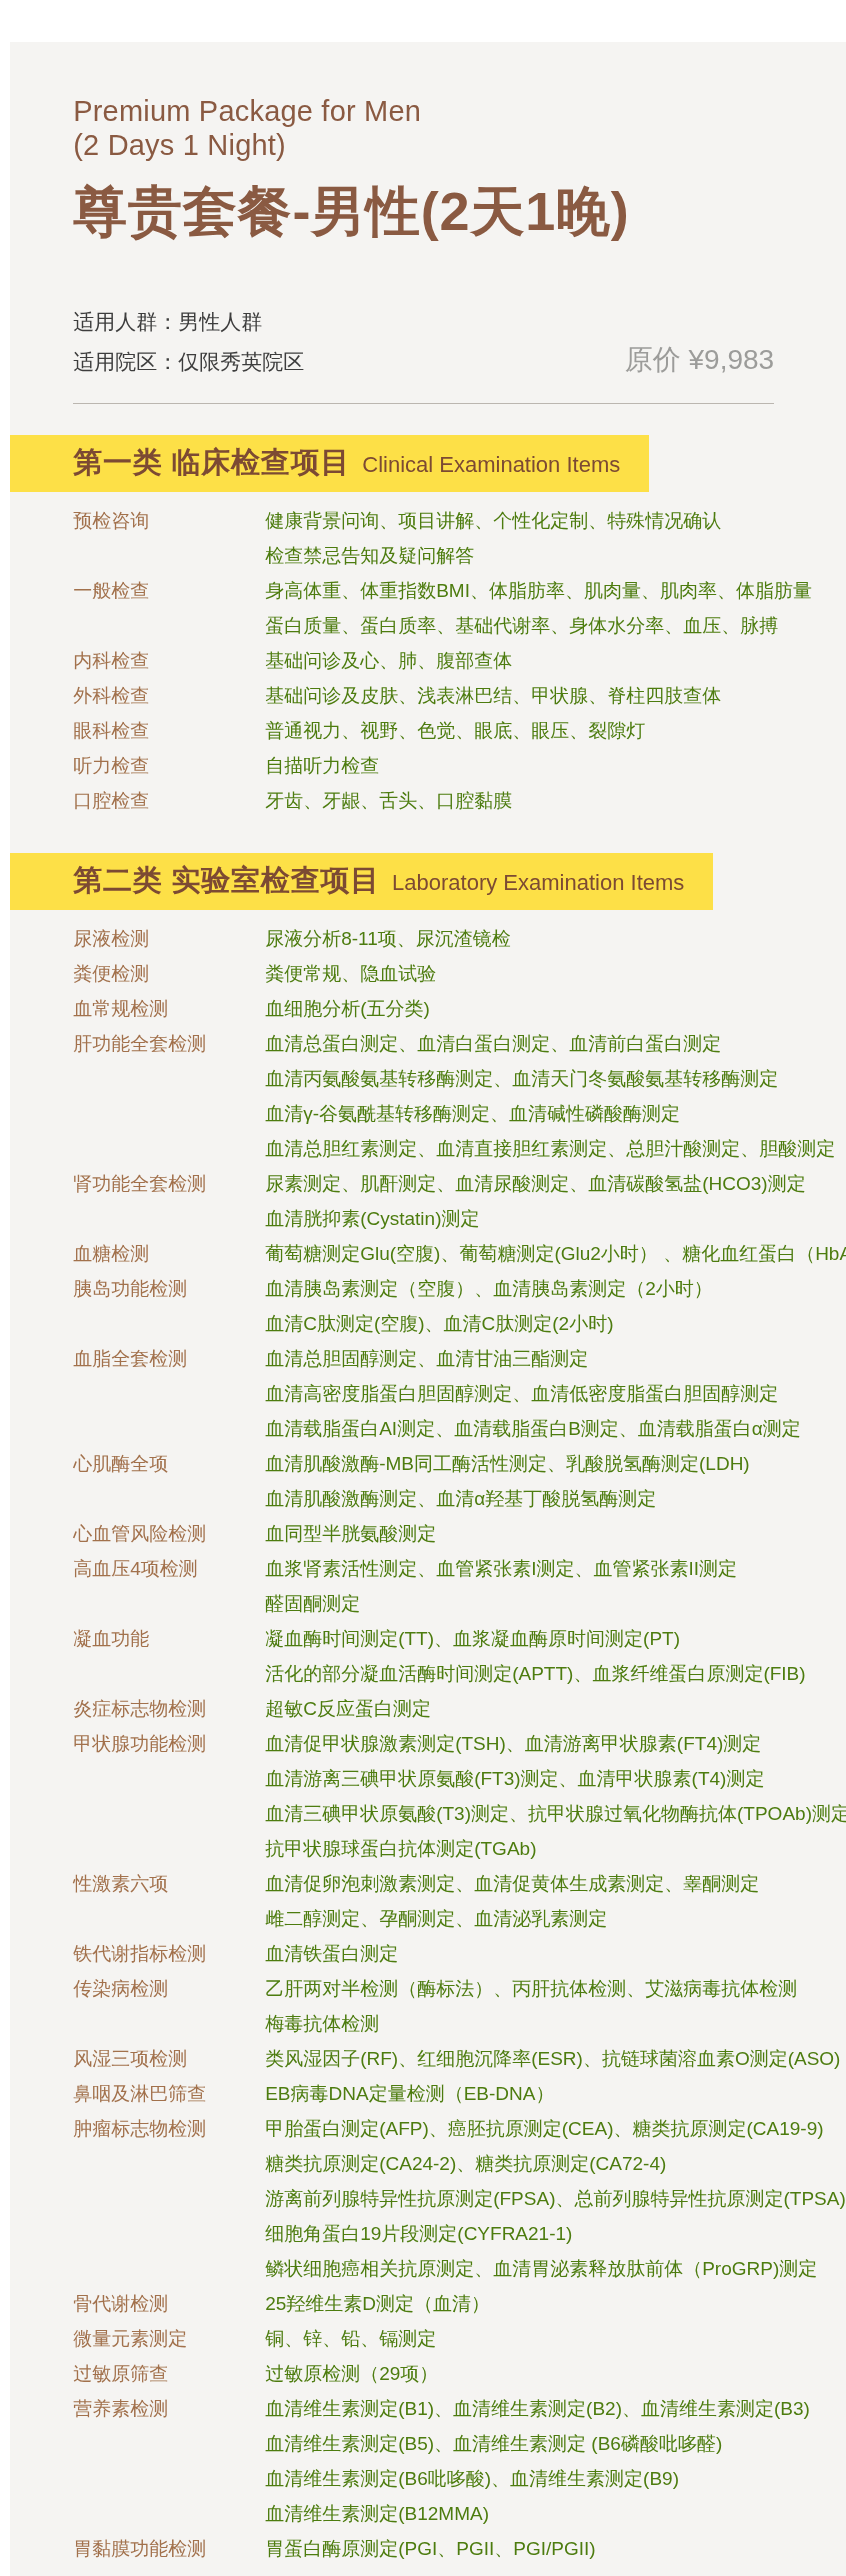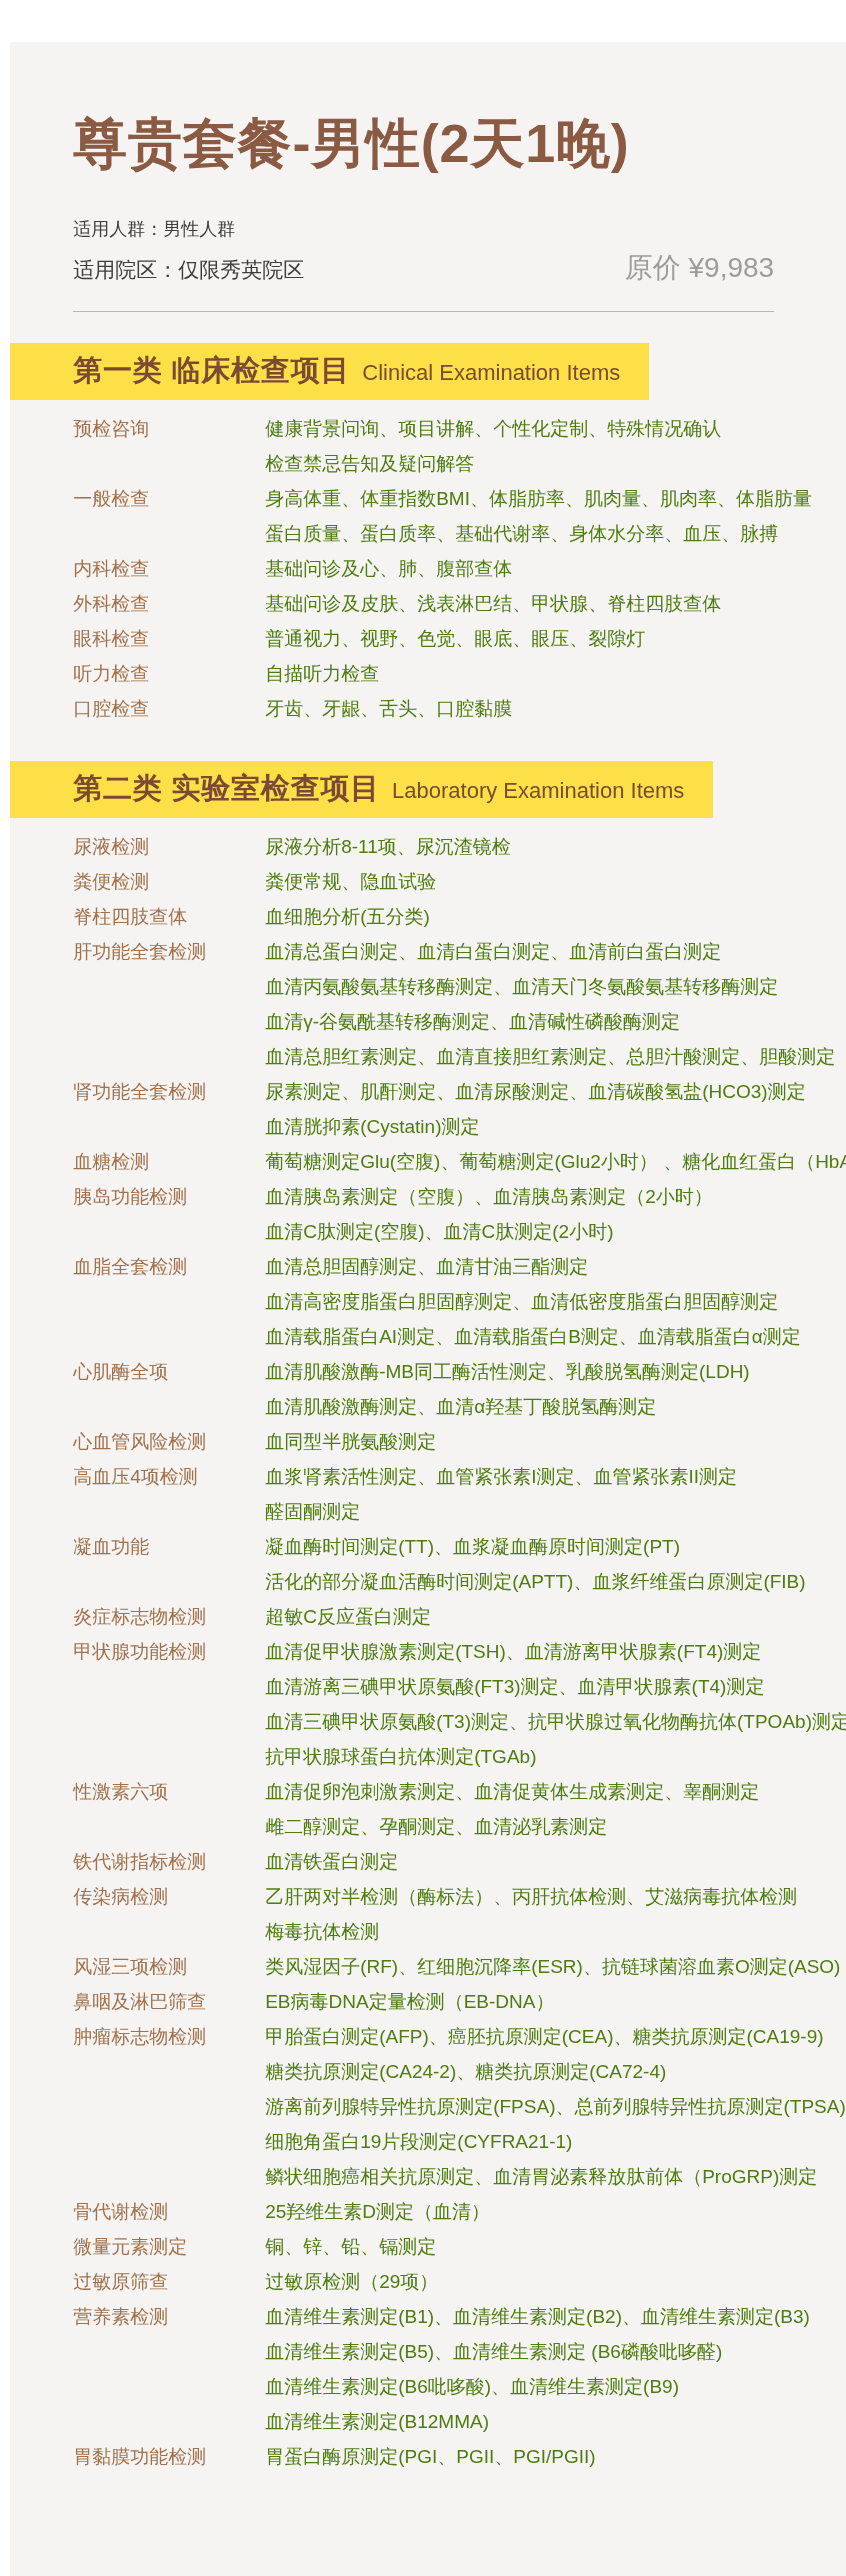--- a/index.html
+++ b/index.html
@@ -14,21 +14,21 @@
   }
   .head{padding:52px 72px 0 63px;}
   .title-en{
     color:#8a5a42;font-size:29px;line-height:34px;font-weight:400;
     letter-spacing:0.2px;
   }
   .title-zh{
     margin:20.3px 0 0 0;color:#8a5a42;font-size:54px;line-height:59px;
     font-weight:700;letter-spacing:0.8px;white-space:nowrap;
   }
-  .meta{margin-top:42px;color:#3d3d3d;font-size:18px;line-height:29px;}
+  .meta{margin-top:66px;color:#3d3d3d;font-size:21px;line-height:29px;}
   .meta-row{
     margin-top:8.5px;display:flex;justify-content:space-between;
     align-items:baseline;color:#3d3d3d;font-size:21px;line-height:29px;
   }
   .price{color:#9c9c9a;font-size:28px;}
   .divider{
     margin:27px 0 0 0;border:none;border-top:1.7px solid #bbb6b0;height:0;
   }
   .section{margin-top:31px;}
   .section + .section{margin-top:35px;}
@@ -47,20 +47,24 @@
   .row-lines{flex:1 1 auto;min-width:0;}
   .row-lines .line{
     color:#4d7c0f;font-size:19px;line-height:35px;white-space:nowrap;margin-left:20px;
   }
 </style>
 </head>
 <body>
 
 <div class="card">
   <div class="head">
+    <div class="title-en">
+      <div>Premium Package for Men</div>
+      <div>(2 Days 1 Night)</div>
+    </div>
     <h1 class="title-zh">尊贵套餐-男性(2天1晚)</h1>
     <div class="meta">适用人群：男性人群</div>
     <div class="meta-row">
       <div>适用院区：仅限秀英院区</div>
       <div class="price">原价 ¥9,983</div>
     </div>
     <hr class="divider">
   </div>
 
   <div id="sections">
@@ -135,21 +139,21 @@
   </div>
 
   <div class="row">
     <div class="row-label">粪便检测</div>
     <div class="row-lines">
               <div class="line">粪便常规、隐血试验</div>
             </div>
   </div>
 
   <div class="row">
-    <div class="row-label">脊柱四肢查体</div>
+    <div class="row-label">血常规检测</div>
     <div class="row-lines">
               <div class="line">血细胞分析(五分类)</div>
             </div>
   </div>
 
   <div class="row">
     <div class="row-label">肝功能全套检测</div>
     <div class="row-lines">
               <div class="line">血清总蛋白测定、血清白蛋白测定、血清前白蛋白测定</div>
               <div class="line">血清丙氨酸氨基转移酶测定、血清天门冬氨酸氨基转移酶测定</div>

